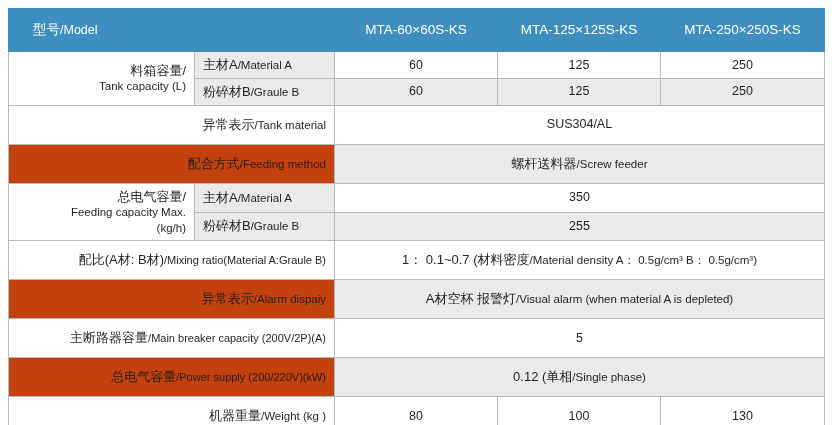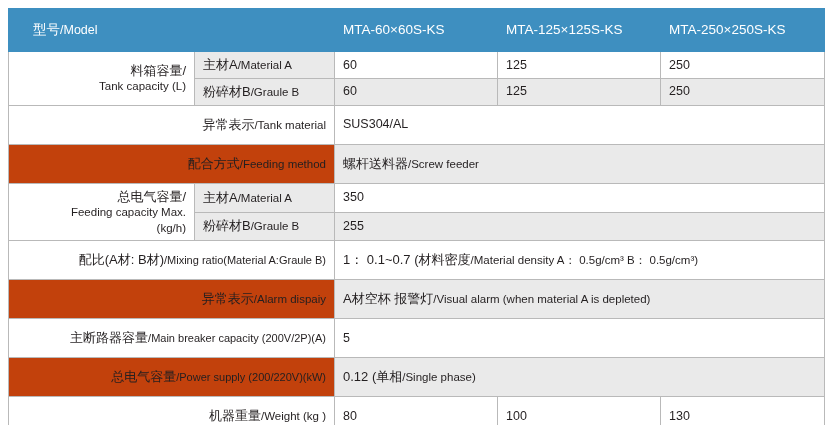--- a/index.html
+++ b/index.html
@@ -40,20 +40,21 @@
   col.c4 { width: 163px; }
   col.c5 { width: 164px; }
 
   
   tr.head td {
     background: #3e8fc0;
     color: #ffffff;
     border: 1px solid #3e8fc0;
     height: 34px;
     font-size: 13.5px;
+    text-align: center;
     font-weight: normal;
   }
   tr.head td.model-head {
     text-align: left;
     padding-left: 24px;
   }
   .cn { font-size: 13px; }
   .en { font-size: 11.5px; }
   tr.head .cn { font-size: 13.5px; }
   tr.head .en { font-size: 12.5px; }
@@ -65,20 +66,21 @@
   .label-cell.shaded, td.shaded {
     background: #c2410c;
   }
   .sub-cell {
     background: #eaeaea;
     text-align: left;
     padding-left: 10px;
     margin-top: 28px;
   }
   .val {
+    text-align: center;
     margin-left: 20px;
   }
   .val.shaded { background: #eaeaea; }
   .two-line { line-height: 1.25; }
   .small-en { font-size: 11px; }
   .rowh-tall { height: 30px; }
 </style>
 </head>
 <body>
 

